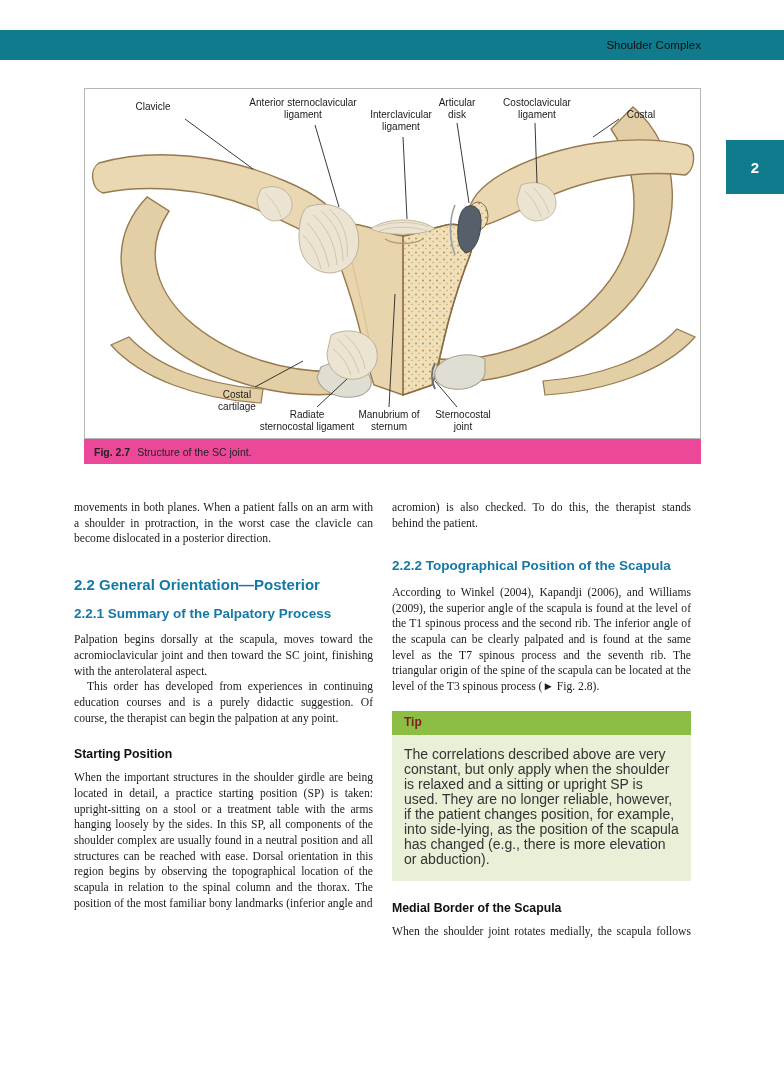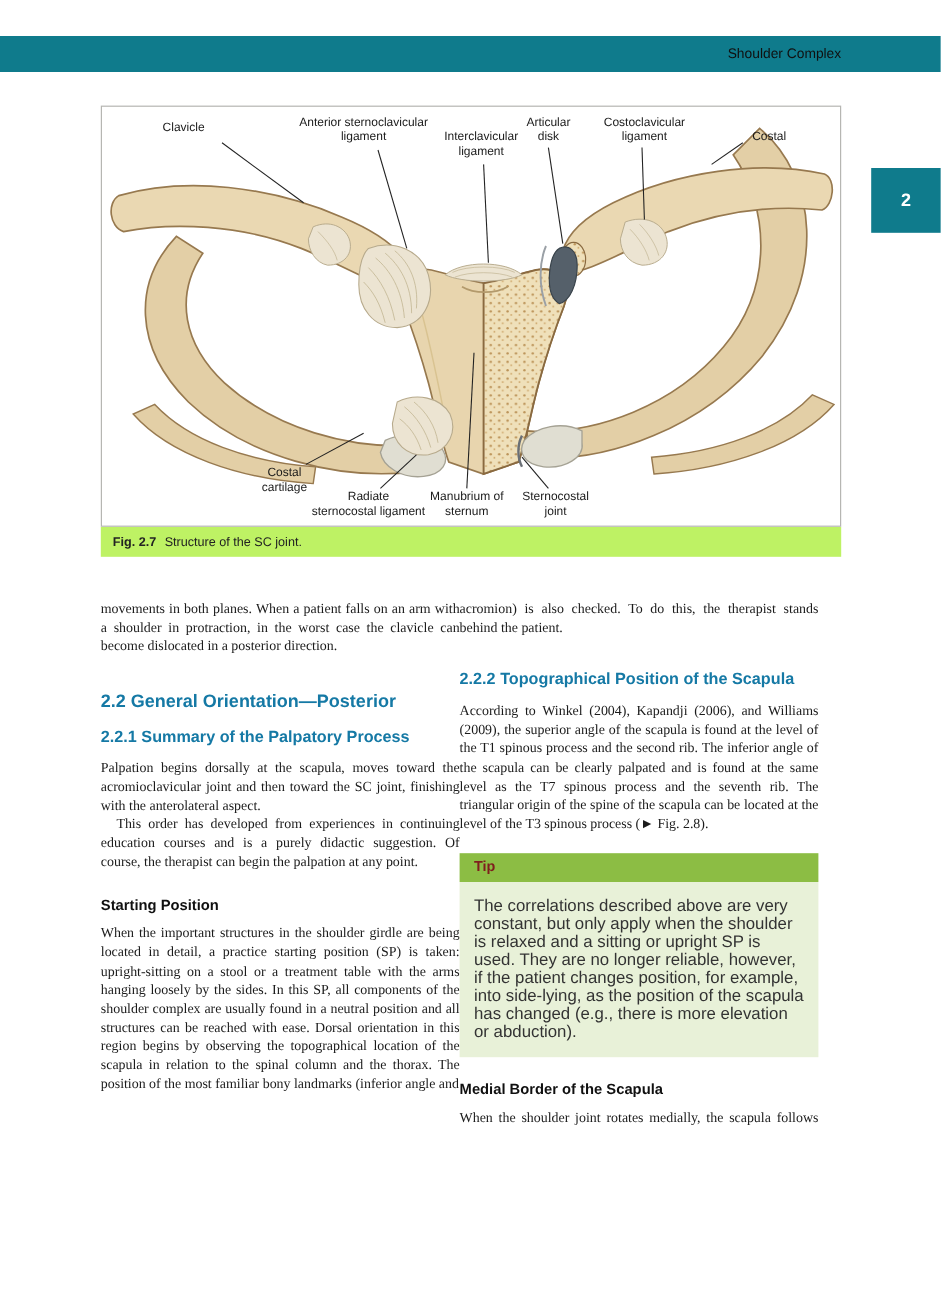--- a/index.html
+++ b/index.html
@@ -15,26 +15,26 @@
   .chapter-tab{position:absolute;right:0;top:140px;width:58px;height:54px;background:#0f7b8c;
     display:flex;align-items:center;justify-content:center;}
   .chapter-num{color:#fff;font-family:"Liberation Sans",sans-serif;font-weight:bold;font-size:15px;}
 
   
   .figure{position:absolute;left:84px;top:88px;width:617px;}
   .figure-canvas{position:relative;width:615px;height:349px;border:1px solid #b6b6b2;background:#fff;}
   .figure-canvas svg{position:absolute;left:0;top:0;}
   .fig-label{position:absolute;transform:translateX(-50%);font-family:"Liberation Sans",sans-serif;
     font-size:10px;line-height:11.5px;color:#1a1a1a;text-align:center;white-space:pre-line;}
-  .figure-caption{background:#bef264;padding:7px 10px 6px;font-family:"Liberation Sans",sans-serif;
+  .figure-caption{background:#ec4899;padding:7px 10px 6px;font-family:"Liberation Sans",sans-serif;
     font-size:10.5px;color:#222;}
   .cap-label{font-weight:bold;margin-right:7px;}
 
   
-  .columns{position:absolute;left:84px;top:500px;width:617px;display:flex;}
+  .columns{position:absolute;left:74px;top:500px;width:617px;display:flex;gap:19px;}
   .col{width:299px;font-size:11.6px;line-height:15.7px;text-align:justify;color:#1b1b1b;}
   .col p{margin:0;}
   .sec{font-family:"Liberation Sans",sans-serif;font-weight:bold;font-size:15px;color:#1579a5;margin:30px 0 12px;}
   .sub{font-family:"Liberation Sans",sans-serif;font-weight:bold;font-size:13.5px;line-height:17.5px;
     color:#1579a5;margin:8px 0 10px;}
   .minor{font-family:"Liberation Sans",sans-serif;font-weight:bold;font-size:12.3px;color:#101010;margin:20px 0 8px;}
   .gap{margin-top:9px;}
   .indent{text-indent:13px;}
   .tip{margin-top:16px;}
   .tip-header{background:#8cbd44;color:#7f1d1d;font-family:"Liberation Sans",sans-serif;font-weight:bold;

